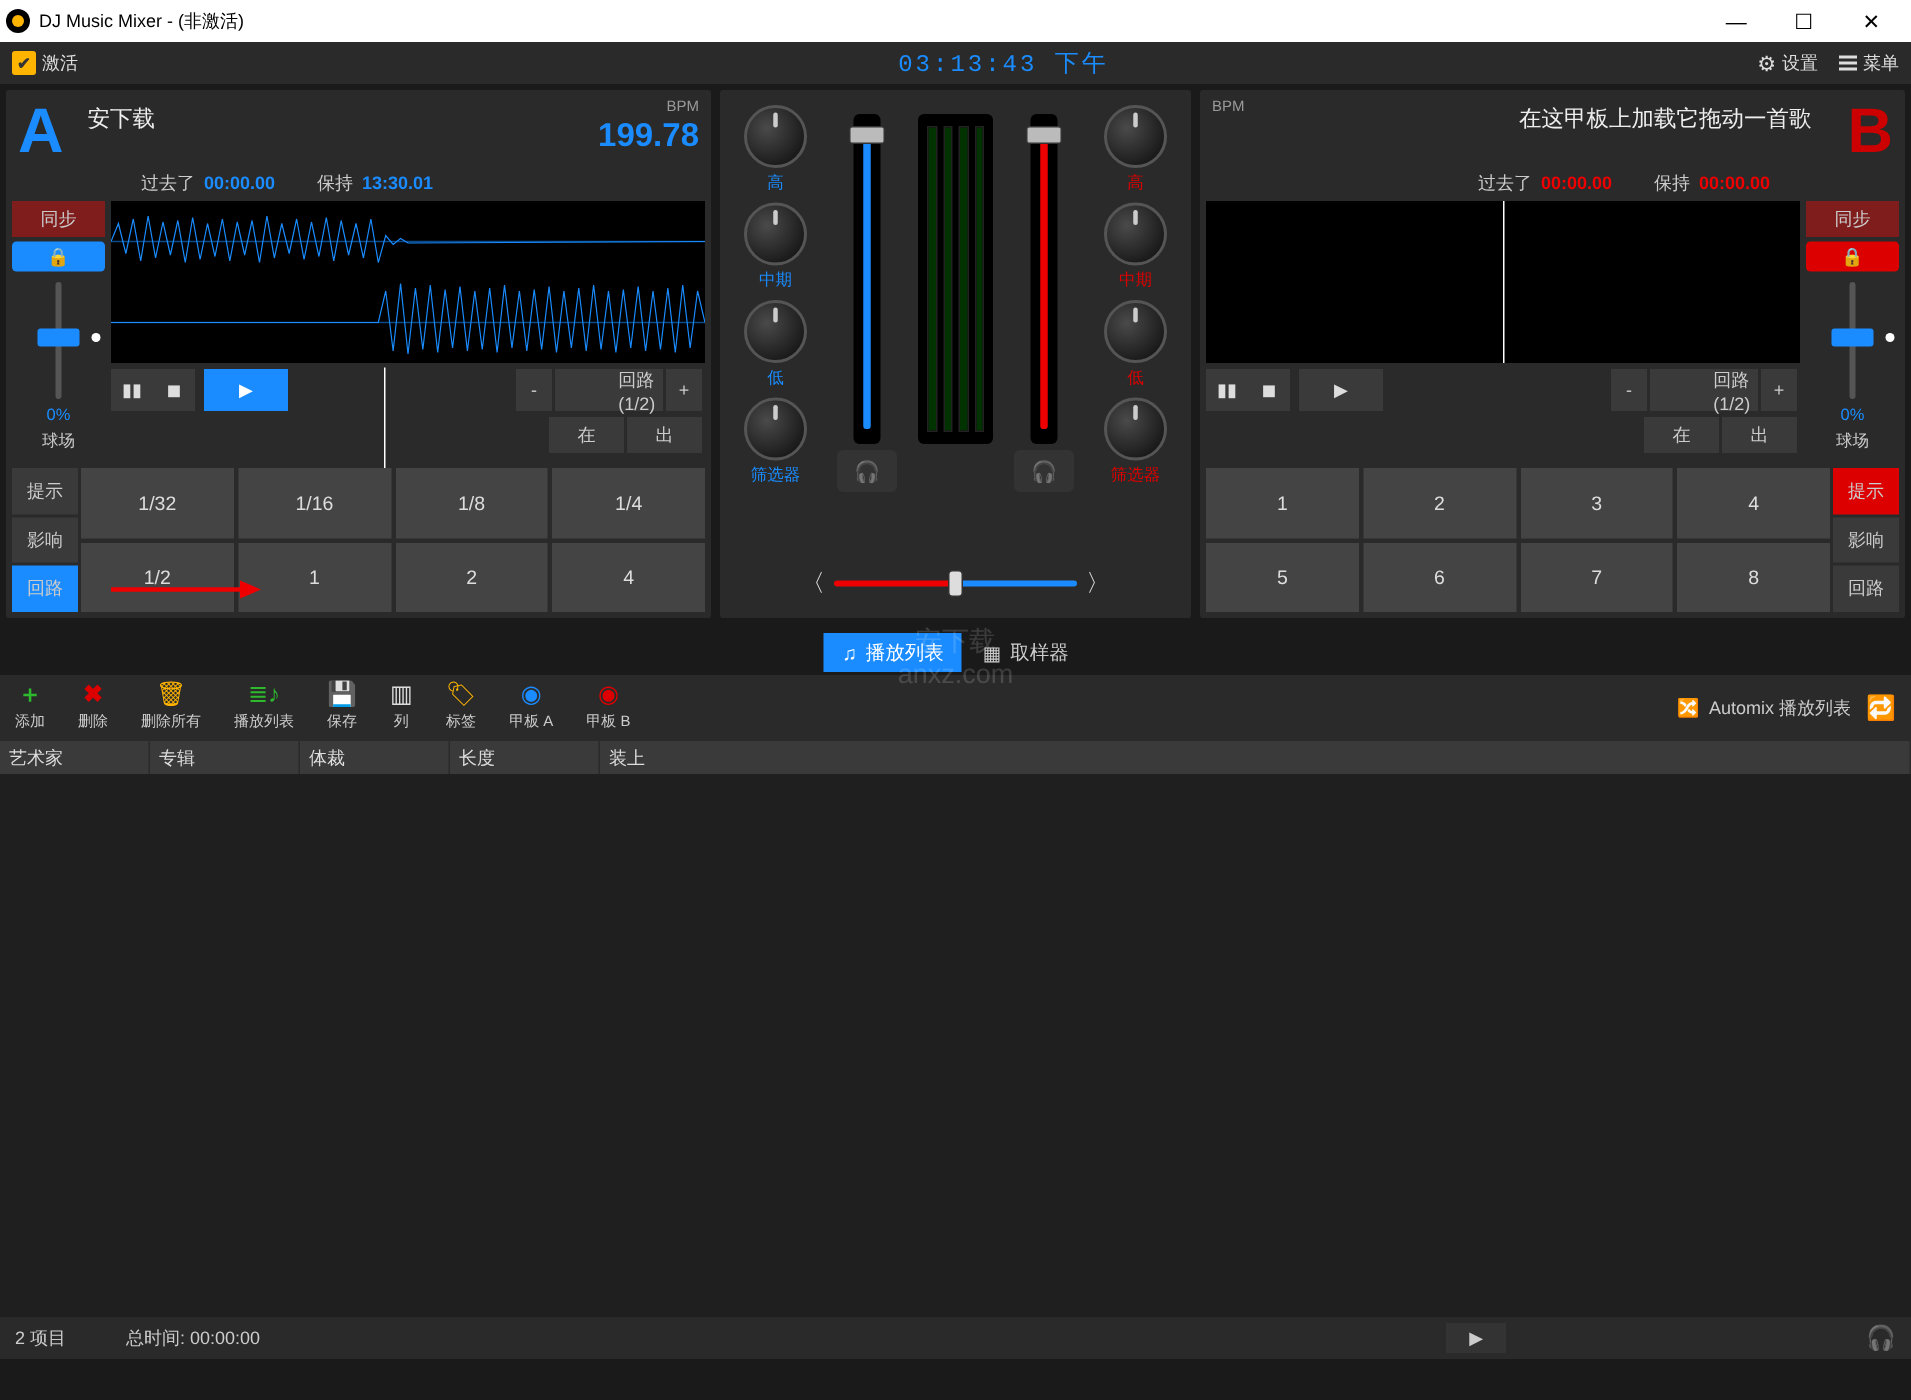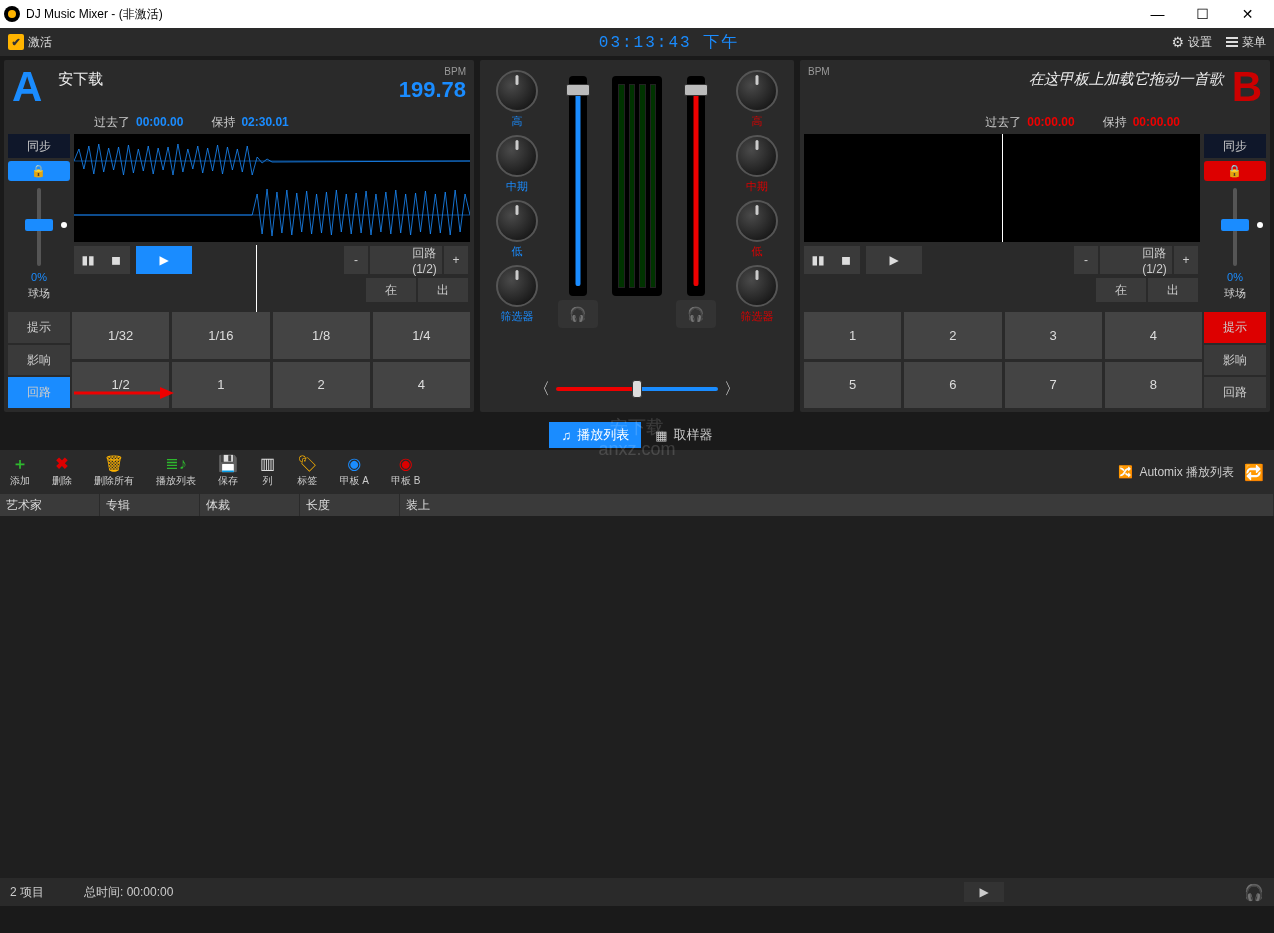--- a/index.html
+++ b/index.html
@@ -34,21 +34,21 @@
 .deckB .timeinfo{left:auto;right:90px;}
 .deck .timeinfo .lbl{color:#ccc;margin-right:6px;}
 .deckA .tval{color:#1a8cff;font-weight:bold;}
 .deckB .tval{color:#e00;font-weight:bold;}
 
 .deck .wave-area{position:absolute;top:74px;left:70px;right:4px;height:108px;background:#000;}
 .deckB .wave-area{left:4px;right:70px;}
 .deck .wave-area .cursor{position:absolute;width:1px;height:100%;background:#fff;left:46%;}
 .deck .sidecol{position:absolute;top:74px;left:4px;width:62px;display:flex;flex-direction:column;gap:3px;}
 .deckB .sidecol{left:auto;right:4px;}
-.sidecol .sync{height:24px;background:#0f172a;display:flex;align-items:center;justify-content:center;font-size:12px;}
+.sidecol .sync{height:24px;background:#7f1d1d;display:flex;align-items:center;justify-content:center;font-size:12px;}
 .sidecol .lock{height:20px;border-radius:3px;display:flex;align-items:center;justify-content:center;color:#fff;font-size:12px;}
 .deckA .lock{background:#1a8cff;}
 .deckB .lock{background:#d00;}
 .sidecol .vslider{height:78px;display:flex;justify-content:center;position:relative;margin-top:4px;}
 .sidecol .vslider .track{width:4px;height:100%;background:#555;border-radius:2px;position:relative;}
 .sidecol .vslider .thumb{position:absolute;width:28px;height:12px;border-radius:2px;left:50%;transform:translateX(-50%);top:40%;}
 .deckA .vslider .thumb{background:#1a8cff;}
 .deckB .vslider .thumb{background:#1a8cff;}
 .sidecol .vslider .mark{position:absolute;width:6px;height:6px;border-radius:50%;background:#fff;right:3px;top:44%;}
 .sidecol .pct{text-align:center;font-size:11px;margin-top:2px;}
@@ -66,21 +66,21 @@
 .loop-grp{position:absolute;top:186px;right:6px;display:flex;gap:2px;}
 .deckB .loop-grp{right:72px;}
 .loop-grp .btn{height:28px;background:#3a3a3a;display:flex;align-items:center;justify-content:center;font-size:12px;padding:0 6px;}
 .loop-grp .btn.sm{width:24px;}
 .loop-grp .btn.mid{width:72px;padding-left:43px;}
 .inout{position:absolute;top:218px;right:6px;display:flex;gap:2px;}
 .deckB .inout{right:72px;}
 .inout .btn{width:50px;height:24px;background:#3a3a3a;display:flex;align-items:center;justify-content:center;font-size:12px;}
 
 .deck .cuepad{position:absolute;top:252px;left:4px;right:4px;bottom:4px;display:flex;gap:2px;}
-.deck .cuepad .left{width:62px;display:flex;flex-direction:column;gap:2px;}
+.deck .cuepad .left{width:44px;display:flex;flex-direction:column;gap:2px;}
 .deckB .cuepad{flex-direction:row-reverse;}
 .cuepad .lbtn{flex:1;background:#3a3a3a;display:flex;align-items:center;justify-content:center;font-size:12px;}
 .deckA .cuepad .lbtn.active{background:#1a8cff;}
 .deckB .cuepad .lbtn.hint{background:#d00;}
 .cuepad .grid{flex:1;display:grid;grid-template-columns:repeat(4,1fr);grid-template-rows:1fr 1fr;gap:3px;}
 .cuepad .grid .cell{background:#444;display:flex;align-items:center;justify-content:center;font-size:13px;color:#ddd;}
 
 .mixer{flex:1;background:#2a2a2a;border-radius:2px;display:flex;flex-direction:column;}
 .mixer .tabs{height:28px;display:flex;}
 .mixer .tabs .tab{flex:1;display:flex;align-items:center;justify-content:center;background:#444;font-size:13px;}
@@ -195,21 +195,21 @@
     <div class="topinfo">
       <div class="letter">A</div>
       <div class="titletxt" style="margin-left:16px;">安下载</div>
       <div style="margin-left:auto;text-align:right;">
         <div class="bpm-lbl">BPM</div>
         <div class="bpm-val">199.78</div>
       </div>
     </div>
     <div class="timeinfo">
       <span><span class="lbl">过去了</span><span class="tval">00:00.00</span></span>
-      <span><span class="lbl">保持</span><span class="tval">02:30.01</span></span>
+      <span><span class="lbl">保持</span><span class="tval">13:30.01</span></span>
     </div>
 
     <div class="sidecol">
       <div class="sync">同步</div>
       <div class="lock">🔒</div>
       <div class="vslider">
           <div class="track"></div>
           <div class="thumb"></div>
           <div class="mark"></div>
         </div>
@@ -342,21 +342,21 @@
       </div>
     </div>
   </div>
 
   <div class="deck deckB">
     <div class="topinfo">
       <div style="text-align:left;">
         <div class="bpm-lbl">BPM</div>
         <div class="bpm-val"></div>
       </div>
-      <div class="titletxt" style="margin-left:auto;margin-right:8px;font-style:italic;">在这甲板上加载它拖动一首歌</div>
+      <div class="titletxt" style="margin-left:auto;margin-right:24px;">在这甲板上加载它拖动一首歌</div>
       <div class="letter">B</div>
     </div>
     <div class="timeinfo">
       <span><span class="lbl">过去了</span><span class="tval">00:00.00</span></span>
       <span><span class="lbl">保持</span><span class="tval">00:00.00</span></span>
     </div>
 
     <div class="sidecol">
       <div class="sync">同步</div>
       <div class="lock">🔒</div>

